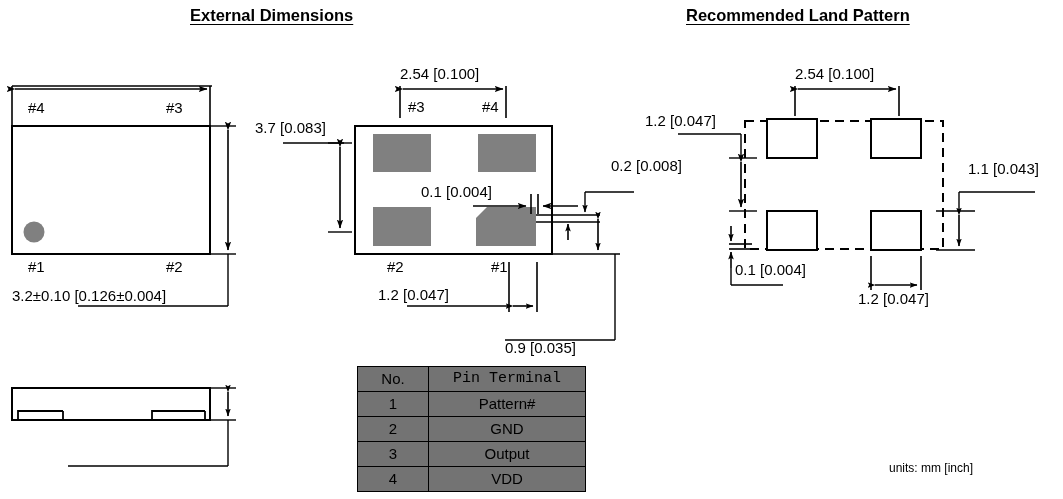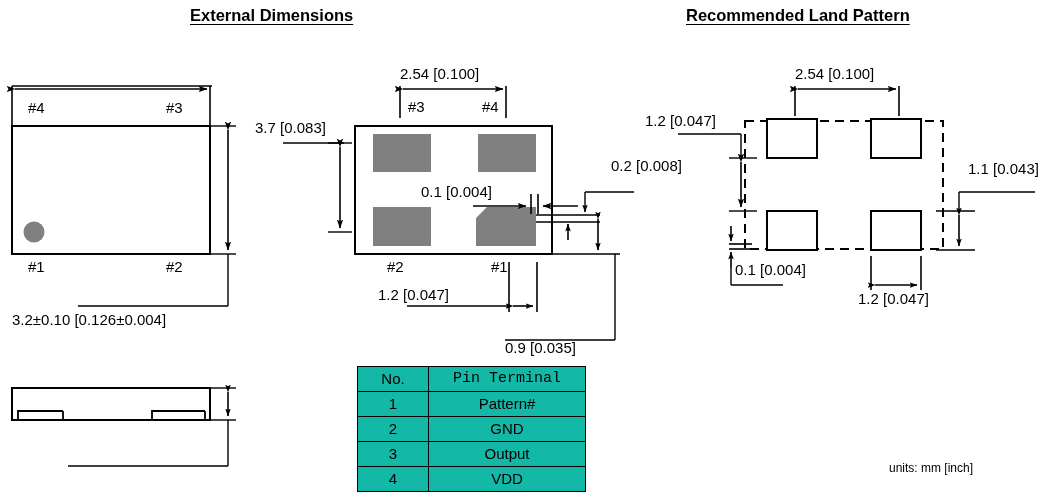--- a/index.html
+++ b/index.html
@@ -13,21 +13,21 @@
   .title{
     position:absolute;font-weight:bold;font-size:16.5px;
     text-decoration:underline;text-underline-offset:3px;
     white-space:nowrap;letter-spacing:0px;
   }
   .lbl{position:absolute;font-size:15px;white-space:nowrap;line-height:1;}
   .units{position:absolute;font-size:12px;white-space:nowrap;}
   
   .pintable{
     position:absolute;border-collapse:collapse;
-    font-size:15px;background:#14b8a6;
+    font-size:15px;background:#737373;
   }
   .pintable td,.pintable th{
     border:1.5px solid #000;text-align:center;font-weight:normal;
     padding:1px 0;height:22px;line-height:22px;
   }
   .pintable .c-no{width:70px;}
   .pintable .c-pin{width:156px;font-family:Liberation Mono, monospace;}
   .pintable thead td{border-bottom:1.5px solid #000;}
 </style>
 </head>
@@ -35,21 +35,21 @@
 
 <div class="stage">
 
   <div class="title" style="left:190px;top:6px;">External Dimensions</div>
   <div class="title" style="left:686px;top:6px;">Recommended Land Pattern</div>
 
   <div class="lbl" style="left:28px;top:100px;">#4</div>
   <div class="lbl" style="left:166px;top:100px;">#3</div>
   <div class="lbl" style="left:28px;top:259px;">#1</div>
   <div class="lbl" style="left:166px;top:259px;">#2</div>
-  <div class="lbl" style="left:12px;top:288px;margin-top:24px;">3.2±0.10 [0.126±0.004]</div>
+  <div class="lbl" style="left:12px;top:288px;">3.2±0.10 [0.126±0.004]</div>
 
 
   <div class="lbl" style="left:400px;top:66px;">2.54 [0.100]</div>
   <div class="lbl" style="left:408px;top:99px;">#3</div>
   <div class="lbl" style="left:482px;top:99px;">#4</div>
   <div class="lbl" style="left:255px;top:120px;">3.7 [0.083]</div>
   <div class="lbl" style="left:421px;top:184px;">0.1 [0.004]</div>
   <div class="lbl" style="left:585px;top:158px;margin-left:26px;">0.2 [0.008]</div>
   <div class="lbl" style="left:387px;top:259px;">#2</div>
   <div class="lbl" style="left:491px;top:259px;">#1</div>

